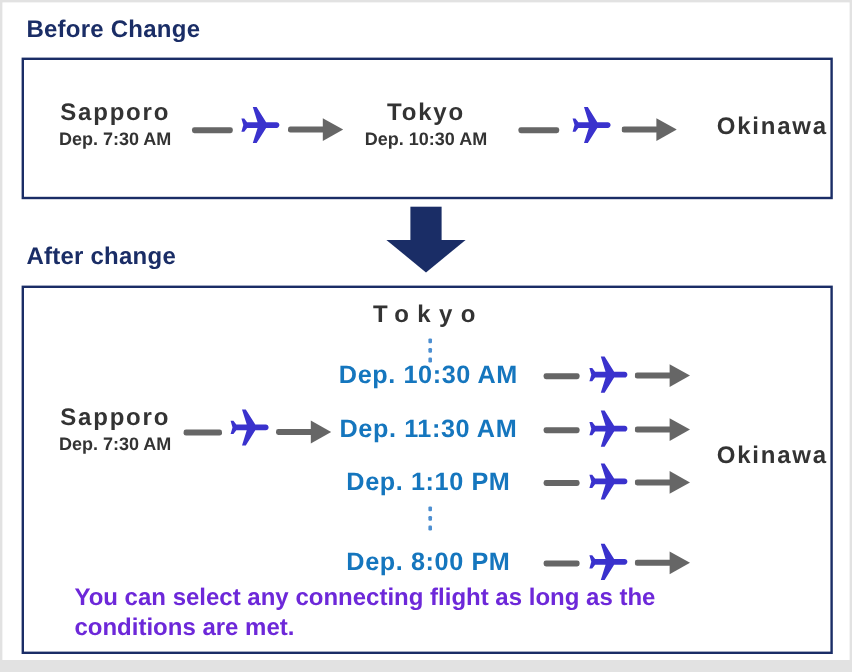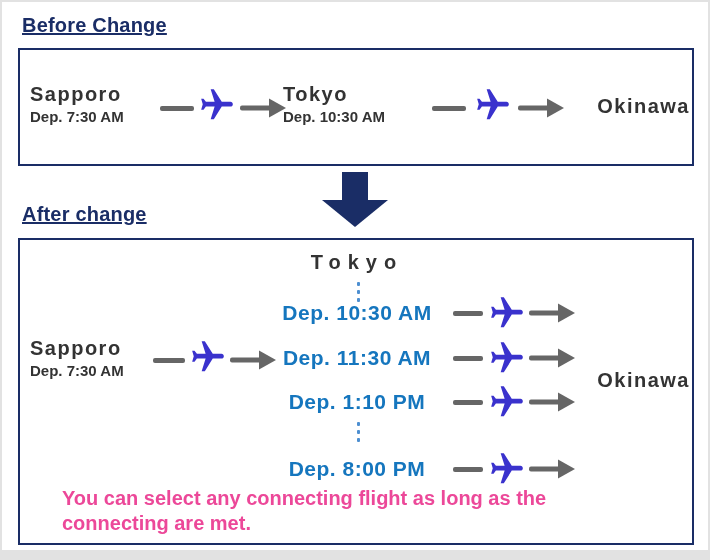--- a/index.html
+++ b/index.html
@@ -2,27 +2,27 @@
 <html><head>
 <meta charset="utf-8">
 <style>
   * { margin:0; padding:0; box-sizing:border-box; }
   html,body { background:#fff; }
   body { font-family:"Liberation Sans","DejaVu Sans",sans-serif; font-weight:bold; }
 
   .screen { position:relative; width:710px; height:560px; background:#e2e2e2; overflow:hidden; }
   .canvas { position:absolute; left:2px; top:2px; width:706px; height:548px; background:#ffffff; }
 
-  .sec-title { position:absolute; font-size:20px; color:#1a2d66; letter-spacing:.2px;text-decoration:underline; }
+  .sec-title { position:absolute; font-size:20px; color:#1a2d66; letter-spacing:.2px; }
 
   .box { position:absolute; border:2px solid #1a2d66; background:#fff; }
   .before-box { left:16px; top:46px;  width:676px; height:118px; }
   .after-box  { left:16px; top:236px; width:676px; height:307px; }
 
-  .stop { position:absolute; }
+  .stop { position:absolute; text-align:center; }
   .city { font-size:20px; line-height:24px; letter-spacing:1.5px; color:#333; white-space:nowrap; }
   .dep  { font-size:15px; line-height:22px; color:#333; white-space:nowrap; }
 
   .dest { position:absolute; font-size:20px; line-height:24px; letter-spacing:1.5px;
           color:#333; text-align:right; white-space:nowrap; }
 
   .hub  { position:absolute; font-size:20px; line-height:24px; letter-spacing:7px;
           color:#333; text-align:center; white-space:nowrap; }
 
   .dash { position:absolute; height:5px; background:#666; border-radius:2px; }
@@ -35,21 +35,21 @@
   .row { position:absolute; display:flex; align-items:center; height:38px; }
   .time { width:184px; text-align:center; font-size:21px; letter-spacing:.5px;
           color:#1576be; white-space:nowrap; }
   .dash-i { width:30px; height:5px; background:#666; border-radius:2px; margin-left:4px; flex:none; }
   .row svg.p { margin-left:5px; flex:none; }
   .row svg.a { margin-left:3px; flex:none; }
 
   .vdots { position:absolute; display:flex; flex-direction:column; gap:4px; }
   .vdots i { width:3px; height:4px; background:#4d8fd1; border-radius:1px; }
 
-  .note { position:absolute; font-size:20px; line-height:25px; color:#ec4899; white-space:nowrap; }
+  .note { position:absolute; font-size:20px; line-height:25px; color:#6d28d9; white-space:nowrap; }
 </style>
 </head>
 <body>
 
 <svg width="0" height="0" style="position:absolute">
   <defs>
     <symbol id="ic-plane" viewBox="0 0 24 24">
       <path transform="rotate(90 12 12)" d="M21 16v-2l-8-5V3.5C13 2.67 12.33 2 11.5 2S10 2.67 10 3.5V9l-8 5v2l8-2.5V19l-2 1.5V22l3.5-1 3.5 1v-1.5L13 19v-5.5L21 16z"></path>
     </symbol>
     <symbol id="ic-arrow" viewBox="0 0 46 20">
@@ -169,18 +169,18 @@
           <use href="#ic-plane"></use>
         </svg>
       <svg class="icon arrow" style="left:210px;top:110px" width="46" height="20" viewBox="0 0 46 20">
           <use href="#ic-arrow"></use>
         </svg>
 
       <div class="dest" style="left:552px;top:128px;width:118px">Okinawa</div>
 
       <div class="note" style="left:42px;top:246px;width:610px">
         <div>You can select any connecting flight as long as the</div>
-        <div>connecting are met.</div>
+        <div>conditions are met.</div>
       </div>
 
     </div>
   </div>
 </div>
 
 </body></html>

